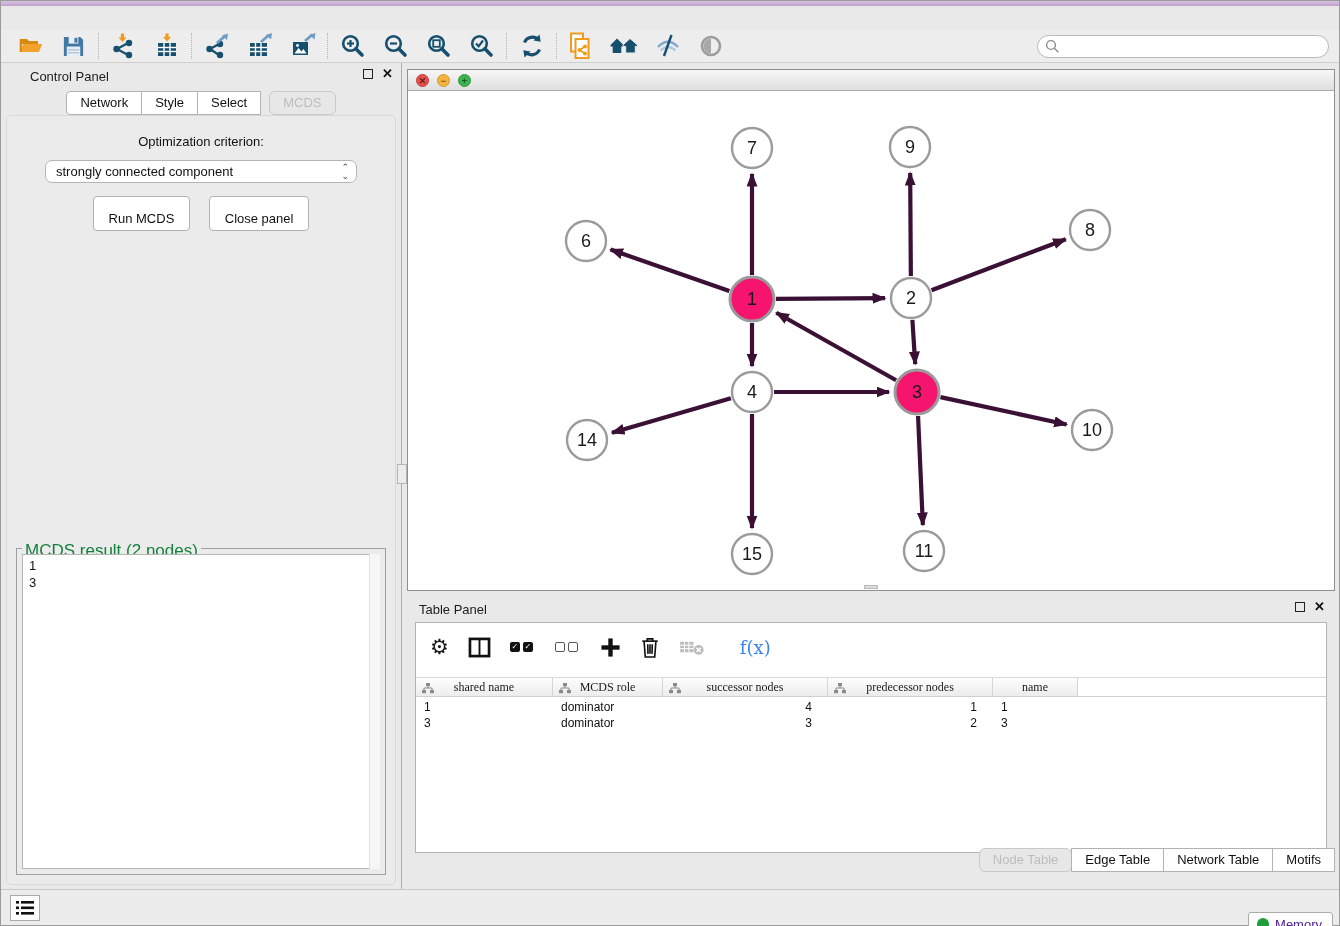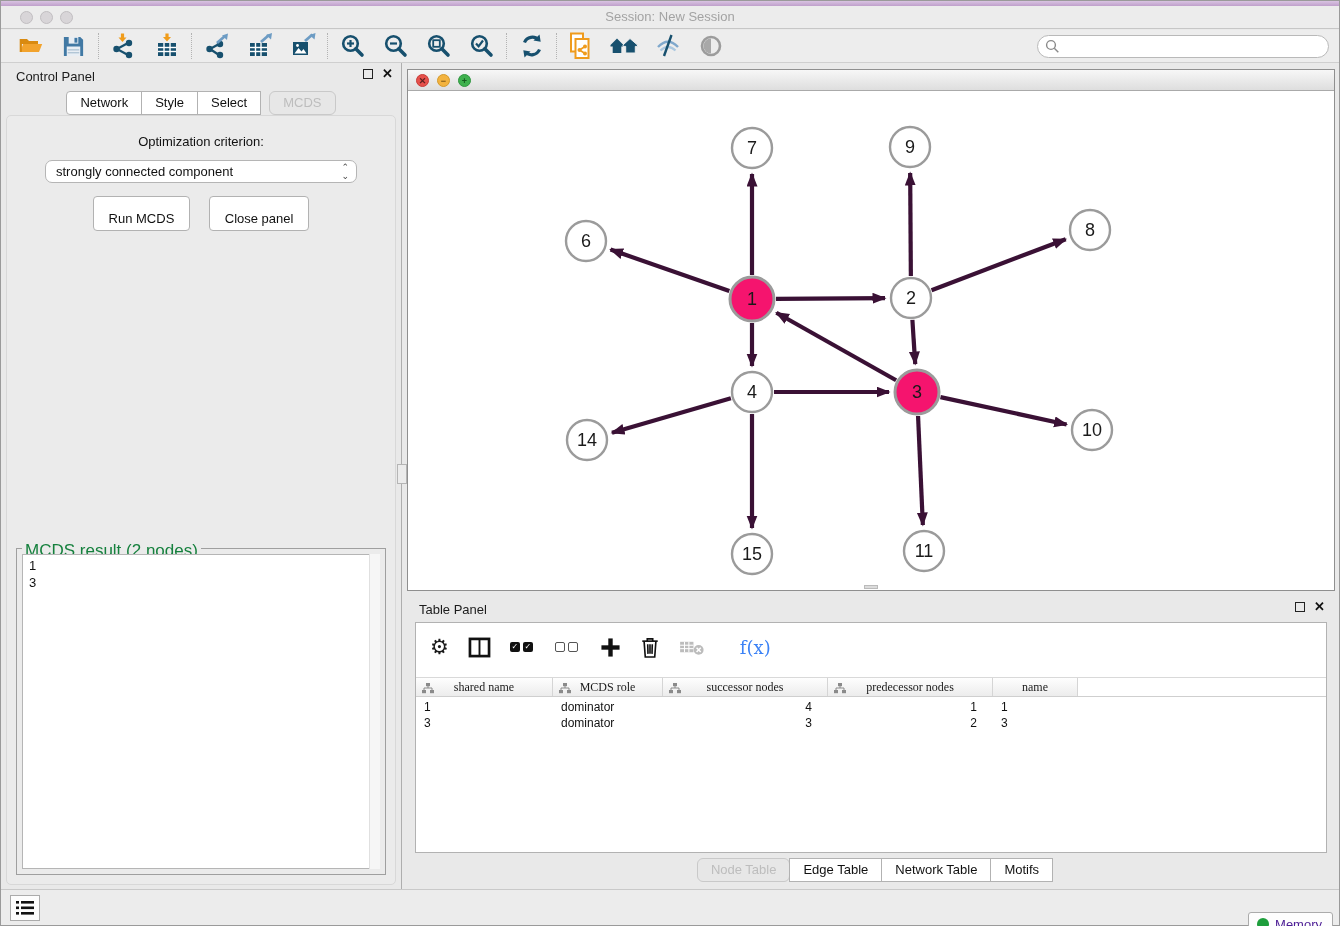--- a/index.html
+++ b/index.html
@@ -18,21 +18,21 @@
   
   .toolbar { position:absolute; top:29px; left:0; right:0; height:33px; background:#ededed; border-bottom:1px solid #cfcfcf; display:flex; align-items:center; padding-left:8px; }
   .tb-btn { width:43px; height:30px; display:flex; align-items:center; justify-content:center; }
   .tb-sep { width:1px; height:26px; margin:0 3px; border-left:1px dotted #b3b3b3; }
   .search-wrap { position:absolute; right:10px; top:5px; width:292px; height:23px; }
   .search-input { width:100%; height:100%; border:1px solid #b9b9b9; border-radius:12px; background:#fff; padding-left:26px; font-size:13px; outline:none; }
   .search-glass { position:absolute; left:8px; top:4px; }
 
   
   .control-panel { position:absolute; left:0; top:62px; width:401px; height:828px; background:#e9e9e9; border-right:1px solid #aeaeae; }
-  .panel-header { position:absolute; top:0; left:2px; right:0; height:26px;padding-left:12px; }
+  .panel-header { position:absolute; top:0; left:16px; right:0; height:26px;padding-left:12px; }
   .panel-title { position:absolute; left:13px; top:6px; font-size:13px; color:#1c1c1c; }
   .hdr-ctrls { position:absolute; right:8px; top:6px; display:flex; gap:9px; align-items:center; }
   .float-icon { width:10px; height:10px; border:1.6px solid #222; display:inline-block; }
   .close-icon { font-size:13px; font-weight:bold; color:#111; line-height:10px; }
 
   .cp-tabs { position:absolute; top:28px; left:0; right:0; text-align:center; white-space:nowrap; }
   .tab { display:inline-block; padding:3px 13px 4px; font-size:13px; background:#fff; border:1px solid #b2b2b2; margin-left:-1px; color:#111; }
   .tab.first { border-radius:4px 0 0 4px; margin-left:0; }
   .tab.active { background:#e7e7e7; color:#bdbdbd; border-color:#c9c9c9; border-radius:6px; margin-left:8px; }
 
@@ -73,40 +73,34 @@
   .chk.on { background:#111; color:#fff; font-size:8px; line-height:10px; text-align:center; }
   .chk.off { border:1.6px solid #555; background:#fff; }
   .fx-glyph { font-family:"DejaVu Serif", serif; font-size:18px; color:#3b82f6;margin-left:16px; }
 
   .grid-header { position:absolute; top:54px; left:0; right:0; height:20px; display:flex; border-top:1px solid #d9d9d9; border-bottom:1px solid #cfcfcf; }
   .gh-cell { position:relative; height:100%; background:linear-gradient(#fefefe,#ececec); border-right:1px solid #d5d5d5; font-size:12px; color:#1a1a1a; display:flex; align-items:center; justify-content:center;font-family:Liberation Serif, serif; }
   .gh-cell .hicon { position:absolute; left:6px; top:5px; }
   .grid-row { position:absolute; left:0; right:0; height:16px; display:flex; font-size:12px; color:#111; }
   .gr-cell { height:100%; line-height:16px; overflow:hidden; }
 
-  .tp-tabs { position:absolute; bottom:9px; left:0; right:0; text-align:center; white-space:nowrap; }
+  .tp-tabs { position:absolute; bottom:19px; left:0; right:0; text-align:right; white-space:nowrap; }
 
   
   .status-bar { position:absolute; left:0; right:0; bottom:0; height:36px; background:#ececec; border-top:1px solid #c9c9c9; }
   .list-btn { position:absolute; left:9px; top:5px; width:30px; height:26px; background:#fdfdfd; border:1px solid #ababab; display:flex; align-items:center; justify-content:center; }
   .memory-btn { position:absolute; right:6px; top:6px; height:24px; background:#fdfdfd; border:1px solid #ababab; border-radius:3px; display:flex; align-items:center; padding:0 10px 0 8px; gap:6px; font-size:13px; color:#4c1d95;margin-top:16px; }
   .mem-dot { width:12px; height:12px; border-radius:50%; }
 </style>
 </head>
 <body>
 
 <div class="app">
 
   <div class="top-strip"></div>
-  <div class="titlebar">
-    <span class="traffic t1"></span>
-    <span class="traffic t2"></span>
-    <span class="traffic t3"></span>
-    <div class="title-text">Session: New Session</div>
-  </div>
 
   <div class="toolbar">
     <div class="tb-btn">
       <svg width="26" height="26" viewBox="0 0 26 26">
         <path d="M2 6 h7 l2 2 h9 v3 H2 z" fill="#d98a10"></path>
         <path d="M2 19 l3.2-8 h19 l-3.2 8 z" fill="#f2a32d"></path>
         <path d="M2.8 6 v13" stroke="#d98a10" stroke-width="2.2"></path>
       </svg>
     </div>
     <div class="tb-btn">

